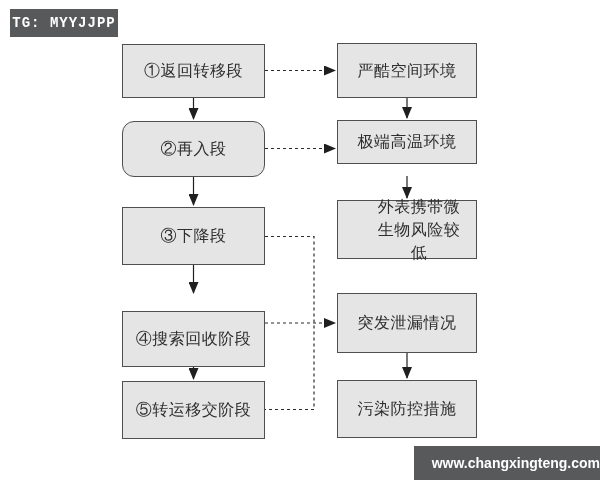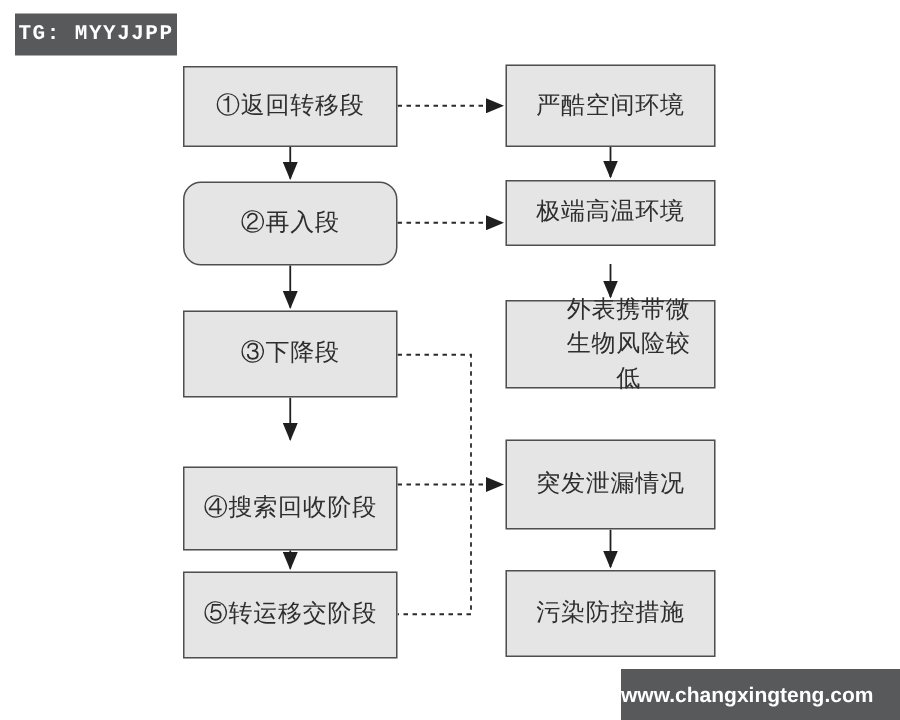--- a/index.html
+++ b/index.html
@@ -28,21 +28,21 @@
   .watermark {
     position: absolute;
     left: 414px; top: 446px;
     width: 186px; height: 34px;
     background: #58595B;
     color: #ffffff;
     font-family: "Liberation Sans", "DejaVu Sans", sans-serif;
     font-weight: bold;
     font-size: 14px;
     line-height: 34px;
-    text-align: left;
+    text-align: right;
     z-index: 5;
   }
   .node {
     position: absolute;
     box-sizing: border-box;
     background: #e5e5e5;
     border: 1px solid #4F4F4F;
     color: #2E2E2E;
     font-size: 16px;
     letter-spacing: 0.5px;

